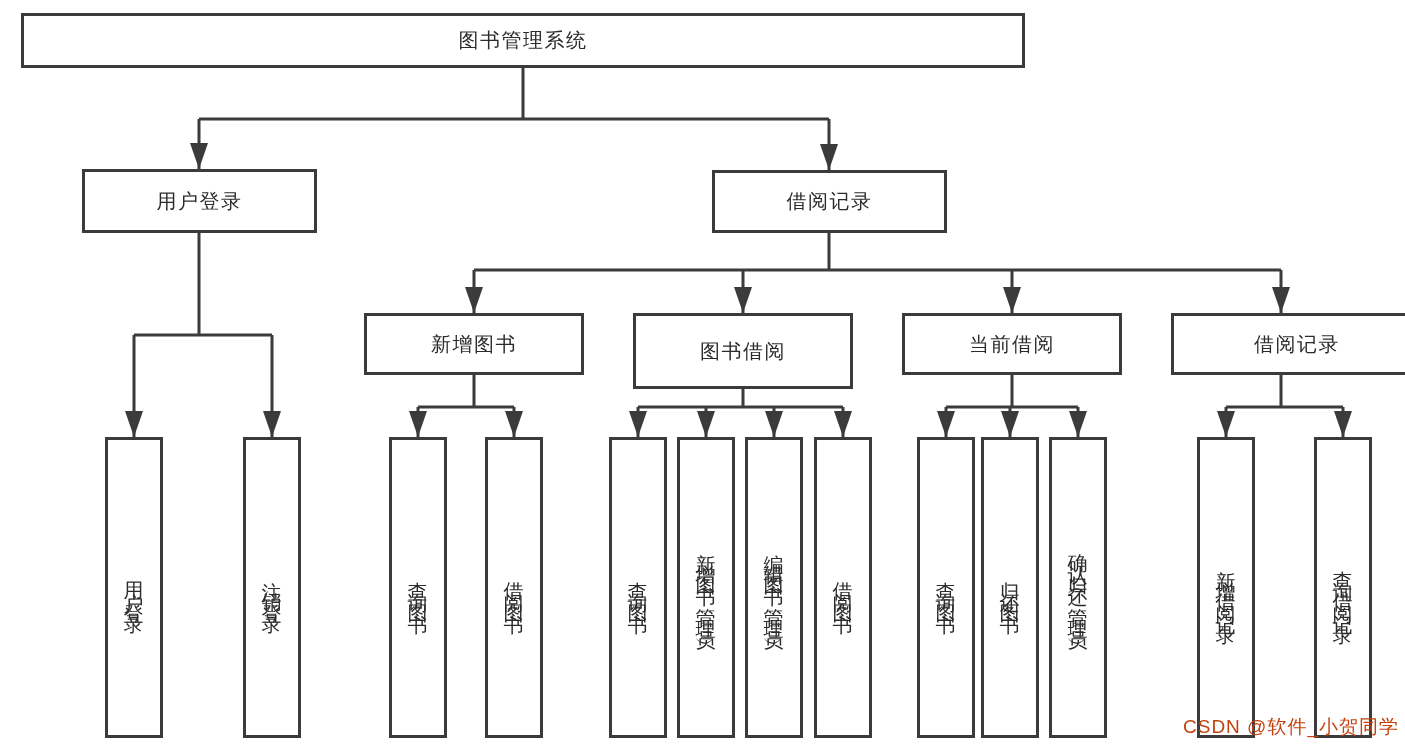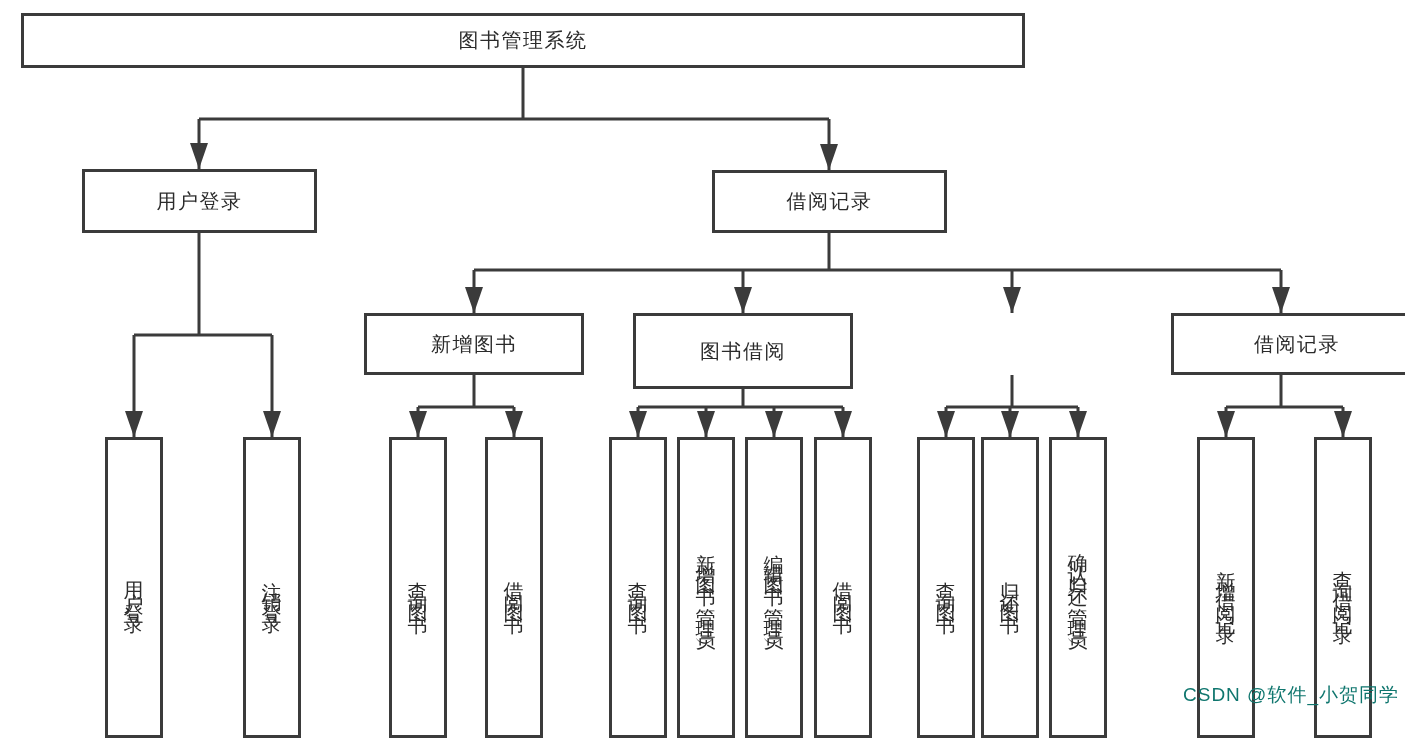--- a/index.html
+++ b/index.html
@@ -28,24 +28,24 @@
   .node.v span {
     writing-mode:vertical-rl;
     text-orientation:mixed;
     font-size:20px;
     letter-spacing:11px;
     line-height:1;
     white-space:nowrap;
   }
   #watermark {
     position:absolute;
-    left:1183px; top:682px;
+    left:1183px; top:714px;
     font-size:19px;
     letter-spacing:1px;
-    color:#0f766e;
+    color:#c2410c;
     z-index:10;
     white-space:nowrap;
   }
 </style>
 </head>
 <body>
 
 <div id="stage">
 
   <svg id="wires" width="1405" height="747" viewBox="0 0 1405 747">
@@ -98,20 +98,23 @@
   <div class="node h" style="left:712px;top:170px;width:235px;height:63px">
     <span>借阅记录</span>
   </div>
 
   <div class="node h" style="left:364px;top:313px;width:220px;height:62px">
     <span>新增图书</span>
   </div>
   <div class="node h" style="left:633px;top:313px;width:220px;height:76px">
     <span>图书借阅</span>
   </div>
+  <div class="node h" style="left:902px;top:313px;width:220px;height:62px">
+    <span>当前借阅</span>
+  </div>
   <div class="node h" style="left:1171px;top:313px;width:252px;height:62px">
     <span>借阅记录</span>
   </div>
 
   <div class="node v" style="left:105px;top:437px;width:58px;height:301px">
     <span>用户登录</span>
   </div>
   <div class="node v" style="left:243px;top:437px;width:58px;height:301px">
     <span>注销登录</span>
   </div>

